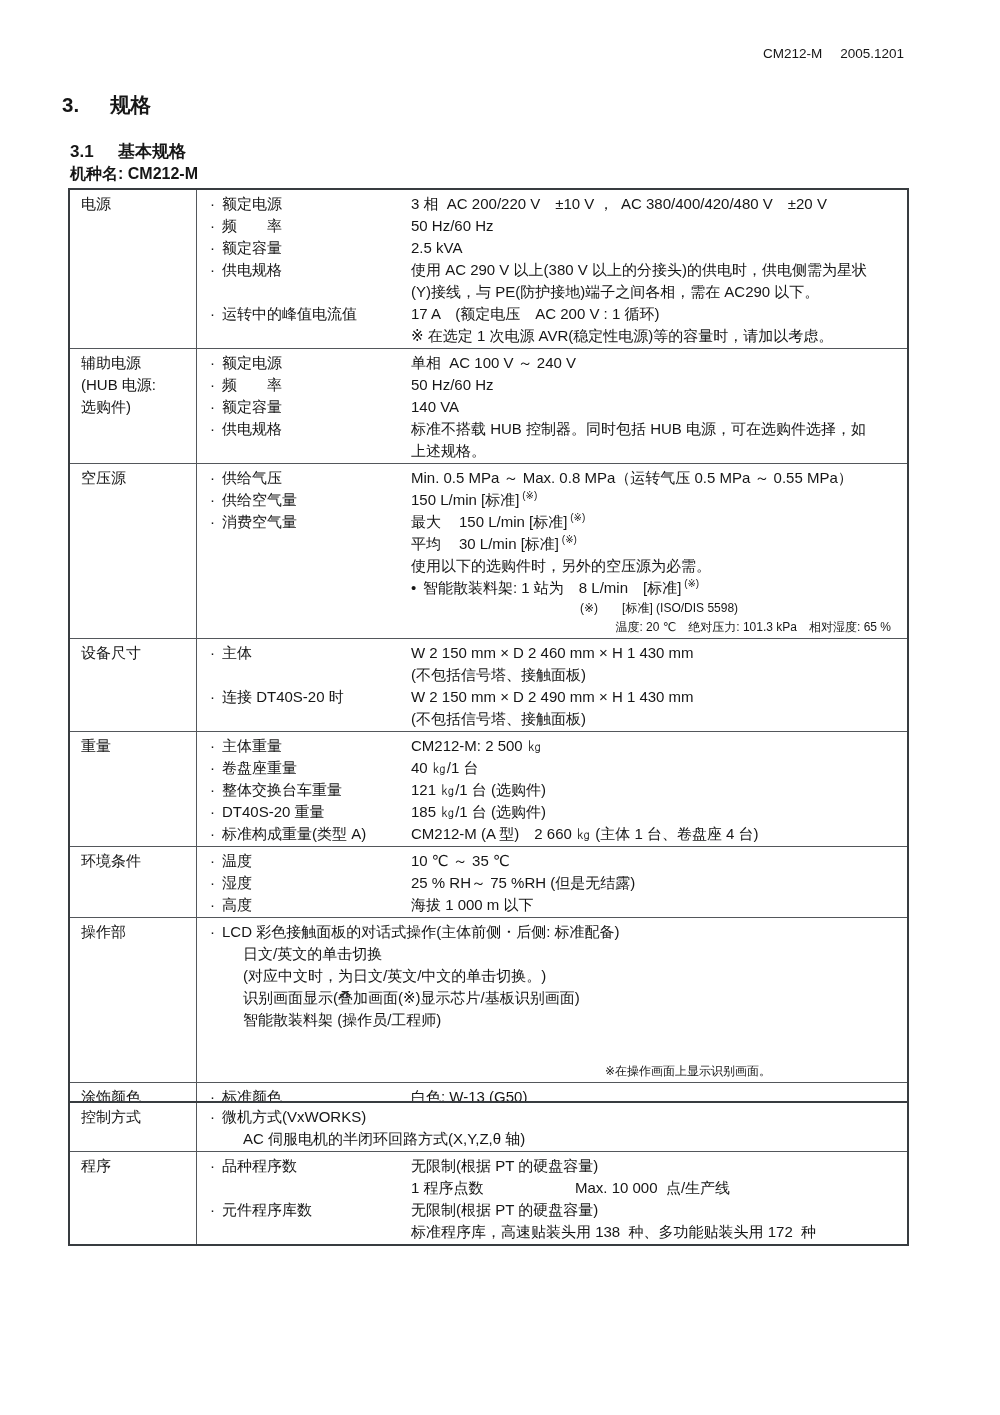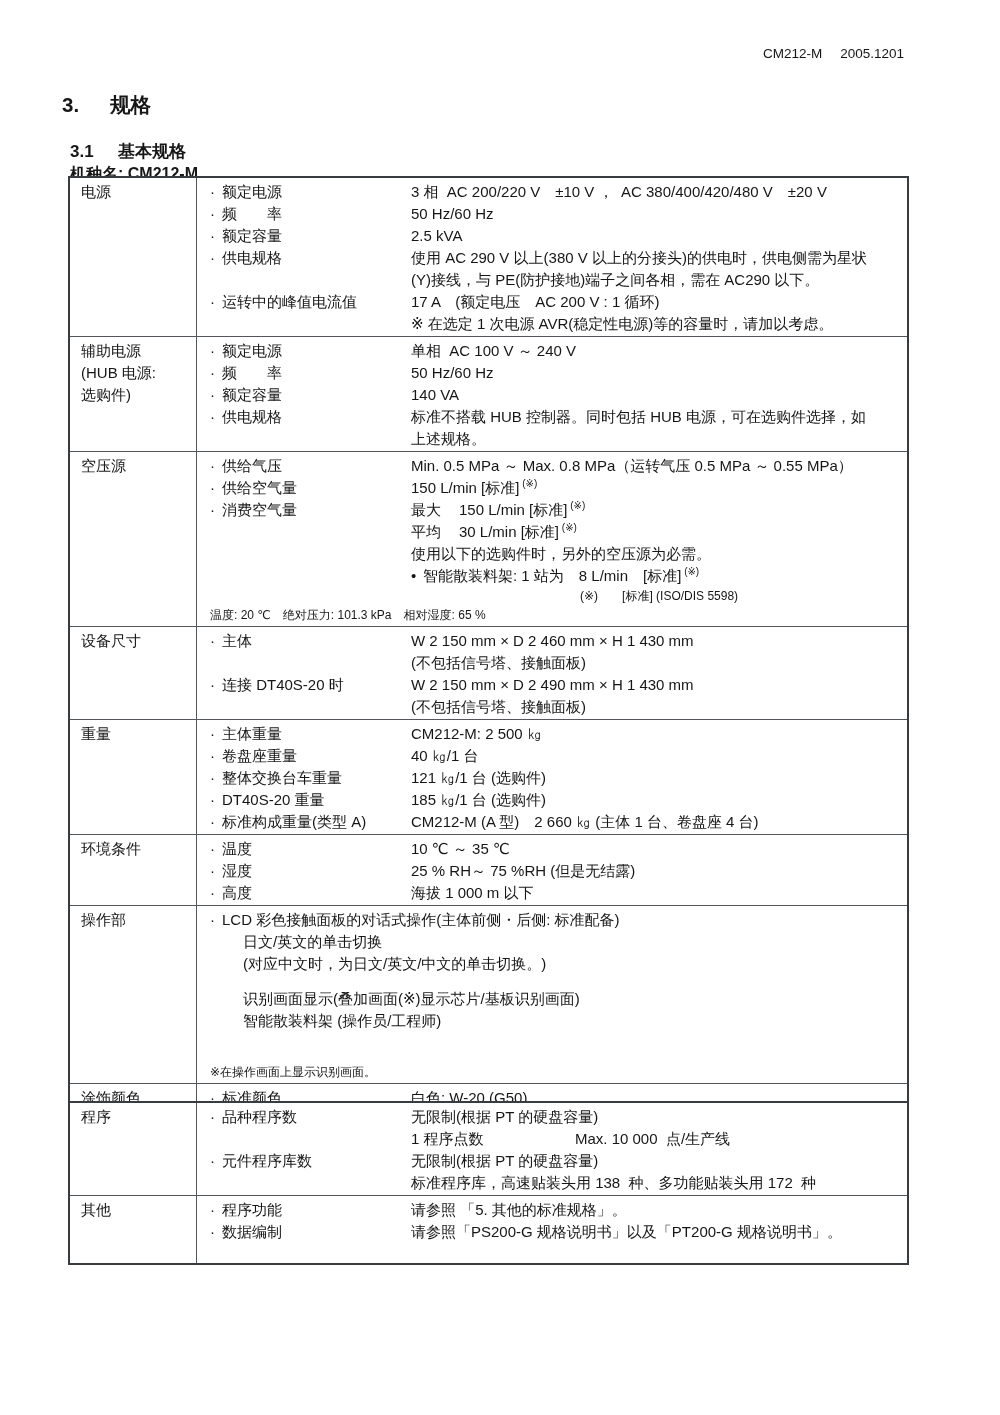--- a/index.html
+++ b/index.html
@@ -8,33 +8,33 @@
     font-family:"Liberation Sans","DejaVu Sans",sans-serif;color:#161616;
     overflow:hidden;
   }
   .header-right{position:absolute;top:46px;right:96px;font-size:13.5px;display:flex;gap:18px;}
   .sec-heading{position:absolute;top:91px;left:62px;font-size:20.5px;font-weight:bold;}
   .subsec-heading{position:absolute;top:140px;left:70px;font-size:17px;font-weight:bold;}
   .hnum{display:inline-block;width:48px;}
   .model-line{position:absolute;top:164px;left:70px;font-size:16px;font-weight:bold;}
 
   .spec-table{position:absolute;left:68px;width:837px;display:table;border:2px solid #383c40;background:#fff;}
-  #table-0{top:176px;}
+  #table-0{top:188px;}
   #table-1{top:1101px;}
   .spec-row{display:table-row;}
   .spec-row > div{border-top:1.5px solid #53575b;}
   .spec-row:first-child > div{border-top:none;}
   .label-cell{
     display:table-cell;width:111px;border-right:1.6px solid #53575b;
     padding:3px 4px 1px 11px;vertical-align:top;font-size:15px;line-height:22px;white-space:pre;
   }
   .content-cell{display:table-cell;padding:3px 6px 1px 13px;vertical-align:top;}
   .line{font-size:15px;line-height:22px;min-height:22px;white-space:pre;}
   .line.small{font-size:12px;line-height:19px;min-height:19px;}
-  .line.right{text-align:left;}
+  .line.right{text-align:right;}
   .attr{display:inline-block;width:201px;white-space:pre;}
   .bullet{display:inline-block;width:12px;}
   .prefix{display:inline-block;}
   sup{font-size:10px;line-height:0;}
   .page-footer{position:absolute;top:1349px;left:68px;width:837px;text-align:center;font-size:14px;}
 </style>
 </head>
 <body>
 
 <div class="page">
@@ -112,47 +112,47 @@
           <div class="line"><span class="attr"><span class="bullet">·</span>湿度</span><span class="value">25 % RH～ 75 %RH (但是无结露)</span></div>
           <div class="line"><span class="attr"><span class="bullet">·</span>高度</span><span class="value">海拔 1 000 m 以下</span></div>
         </div>
       </div>
       <div class="spec-row">
         <div class="label-cell"><div>操作部</div></div>
         <div class="content-cell">
           <div class="line"><span class="bullet">·</span><span class="value">LCD 彩色接触面板的对话式操作(主体前侧・后侧: 标准配备)</span></div>
           <div class="line" style="padding-left: 33px;"><span class="value">日文/英文的单击切换</span></div>
           <div class="line" style="padding-left: 33px;"><span class="value">(对应中文时，为日文/英文/中文的单击切换。)</span></div>
-          <div class="line" style="padding-left: 33px; margin-top: 13px;"><span class="value">识别画面显示(叠加画面(※)显示芯片/基板识别画面)</span></div>
+          <div class="line" style="padding-left: 33px;"><span class="value">识别画面显示(叠加画面(※)显示芯片/基板识别画面)</span></div>
           <div class="line" style="padding-left: 33px;"><span class="value">智能散装料架 (操作员/工程师)</span></div>
           <div class="line small right" style="padding-right: 130px; margin-top: 31px;"><span class="value">※在操作画面上显示识别画面。</span></div>
         </div>
       </div>
       <div class="spec-row">
         <div class="label-cell"><div>涂饰颜色</div></div>
         <div class="content-cell">
-          <div class="line"><span class="attr"><span class="bullet">·</span>标准颜色</span><span class="value">白色: W-20 (G50)</span></div>
+          <div class="line"><span class="attr"><span class="bullet">·</span>标准颜色</span><span class="value">白色: W-13 (G50)</span></div>
         </div>
       </div>
     </div>
 
   <div class="spec-table" id="table-1">
+      <div class="spec-row">
+        <div class="label-cell"><div>控制方式</div></div>
+        <div class="content-cell">
+          <div class="line"><span class="bullet">·</span><span class="value">微机方式(VxWORKS)</span></div>
+          <div class="line" style="padding-left: 33px;"><span class="value">AC 伺服电机的半闭环回路方式(X,Y,Z,θ 轴)</span></div>
+        </div>
+      </div>
       <div class="spec-row">
         <div class="label-cell"><div>程序</div></div>
         <div class="content-cell">
           <div class="line"><span class="attr"><span class="bullet">·</span>品种程序数</span><span class="value">无限制(根据 PT 的硬盘容量)</span></div>
           <div class="line" style="padding-left: 201px;"><span class="prefix" style="width: 164px;">1 程序点数</span><span class="value">Max. 10 000  点/生产线</span></div>
           <div class="line"><span class="attr"><span class="bullet">·</span>元件程序库数</span><span class="value">无限制(根据 PT 的硬盘容量)</span></div>
           <div class="line" style="padding-left: 201px;"><span class="value">标准程序库，高速贴装头用 138  种、多功能贴装头用 172  种</span></div>
         </div>
       </div>
-      <div class="spec-row">
-        <div class="label-cell"><div>其他</div></div>
-        <div class="content-cell" style="padding-bottom: 20px;">
-          <div class="line"><span class="attr"><span class="bullet">·</span>程序功能</span><span class="value">请参照 「5. 其他的标准规格」。</span></div>
-          <div class="line"><span class="attr"><span class="bullet">·</span>数据编制</span><span class="value">请参照「PS200-G 规格说明书」以及「PT200-G 规格说明书」。</span></div>
-        </div>
-      </div>
     </div>
 
   <div class="page-footer">- 5 -</div>
 
 </div>
 
 </body></html>

